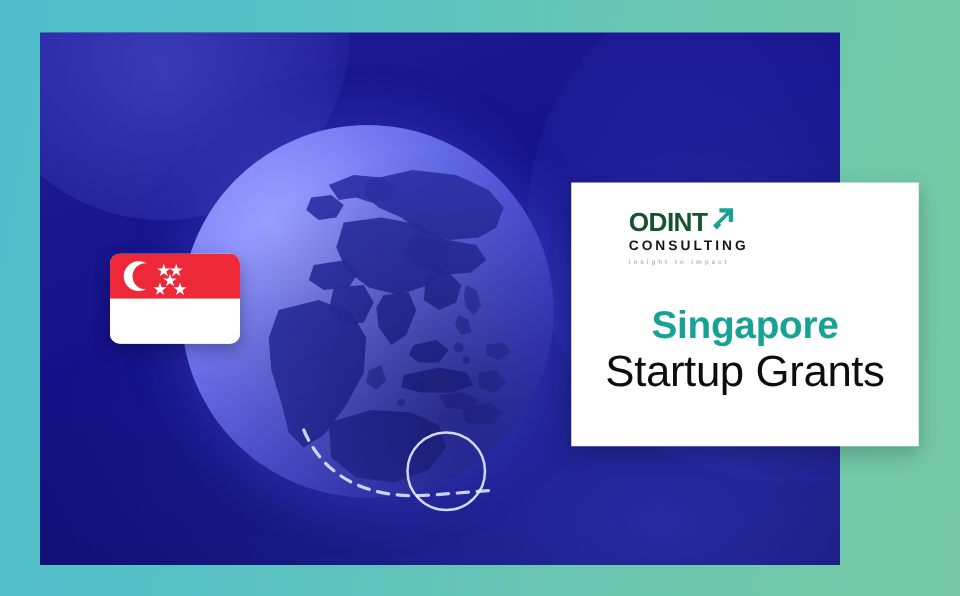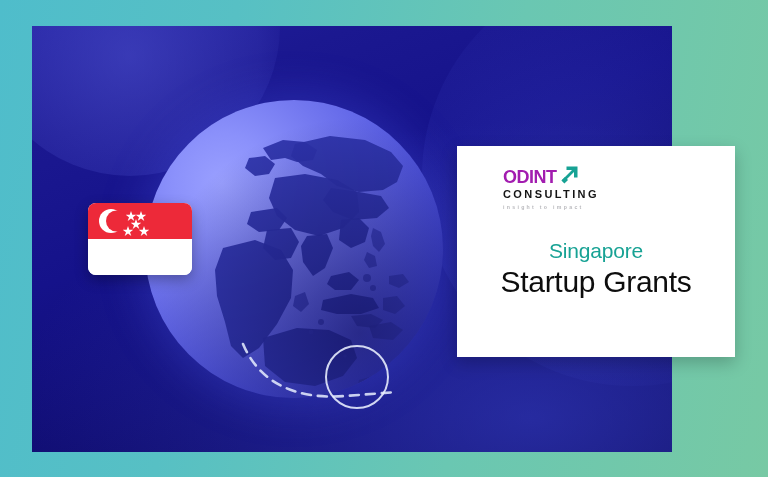--- a/index.html
+++ b/index.html
@@ -95,41 +95,41 @@
     width:278px; height:211px;
     background:#fff;
     box-shadow:0 6px 16px rgba(0,0,0,.22);
     padding:22px 24px 0 24px;
   }
 
   
   #logo { margin-left:22px; }
   #logo-row1 { display:flex; align-items:flex-start; }
   #logo-odint {
-    font-size:18px; font-weight:bold; letter-spacing:-.5px;
-    color:#a21caf; line-height:1;
+    font-size:21px; font-weight:bold; letter-spacing:-.5px;
+    color:#14532d; line-height:1;
   }
   #logo-arrow { margin-left:1px; margin-top:-4px; }
   #logo-consulting {
     font-size:11px; font-weight:bold; letter-spacing:2.4px;
     color:#141414; line-height:1; margin-top:3px;
   }
   #logo-tagline {
     font-size:5.2px; letter-spacing:2.3px; color:#b9b9bd;
     margin-top:4px; font-weight:bold;
   }
 
   
   #headline { text-align:center; margin-top:30px; }
   #title-main {
-    font-size:21px; font-weight:normal; color:#17a294;
+    font-size:31px; font-weight:bold; color:#17a294;
     line-height:1.08; letter-spacing:-.2px;
   }
   #title-sub {
-    font-size:30px; font-weight:normal; color:#0d0d0d;
+    font-size:35px; font-weight:normal; color:#0d0d0d;
     line-height:1.14; letter-spacing:-.3px; margin-top:2px;
   }
 </style>
 </head>
 <body>
 
 <div id="stage">
 
   <div id="panel">
     <div id="panel-glow"></div>

